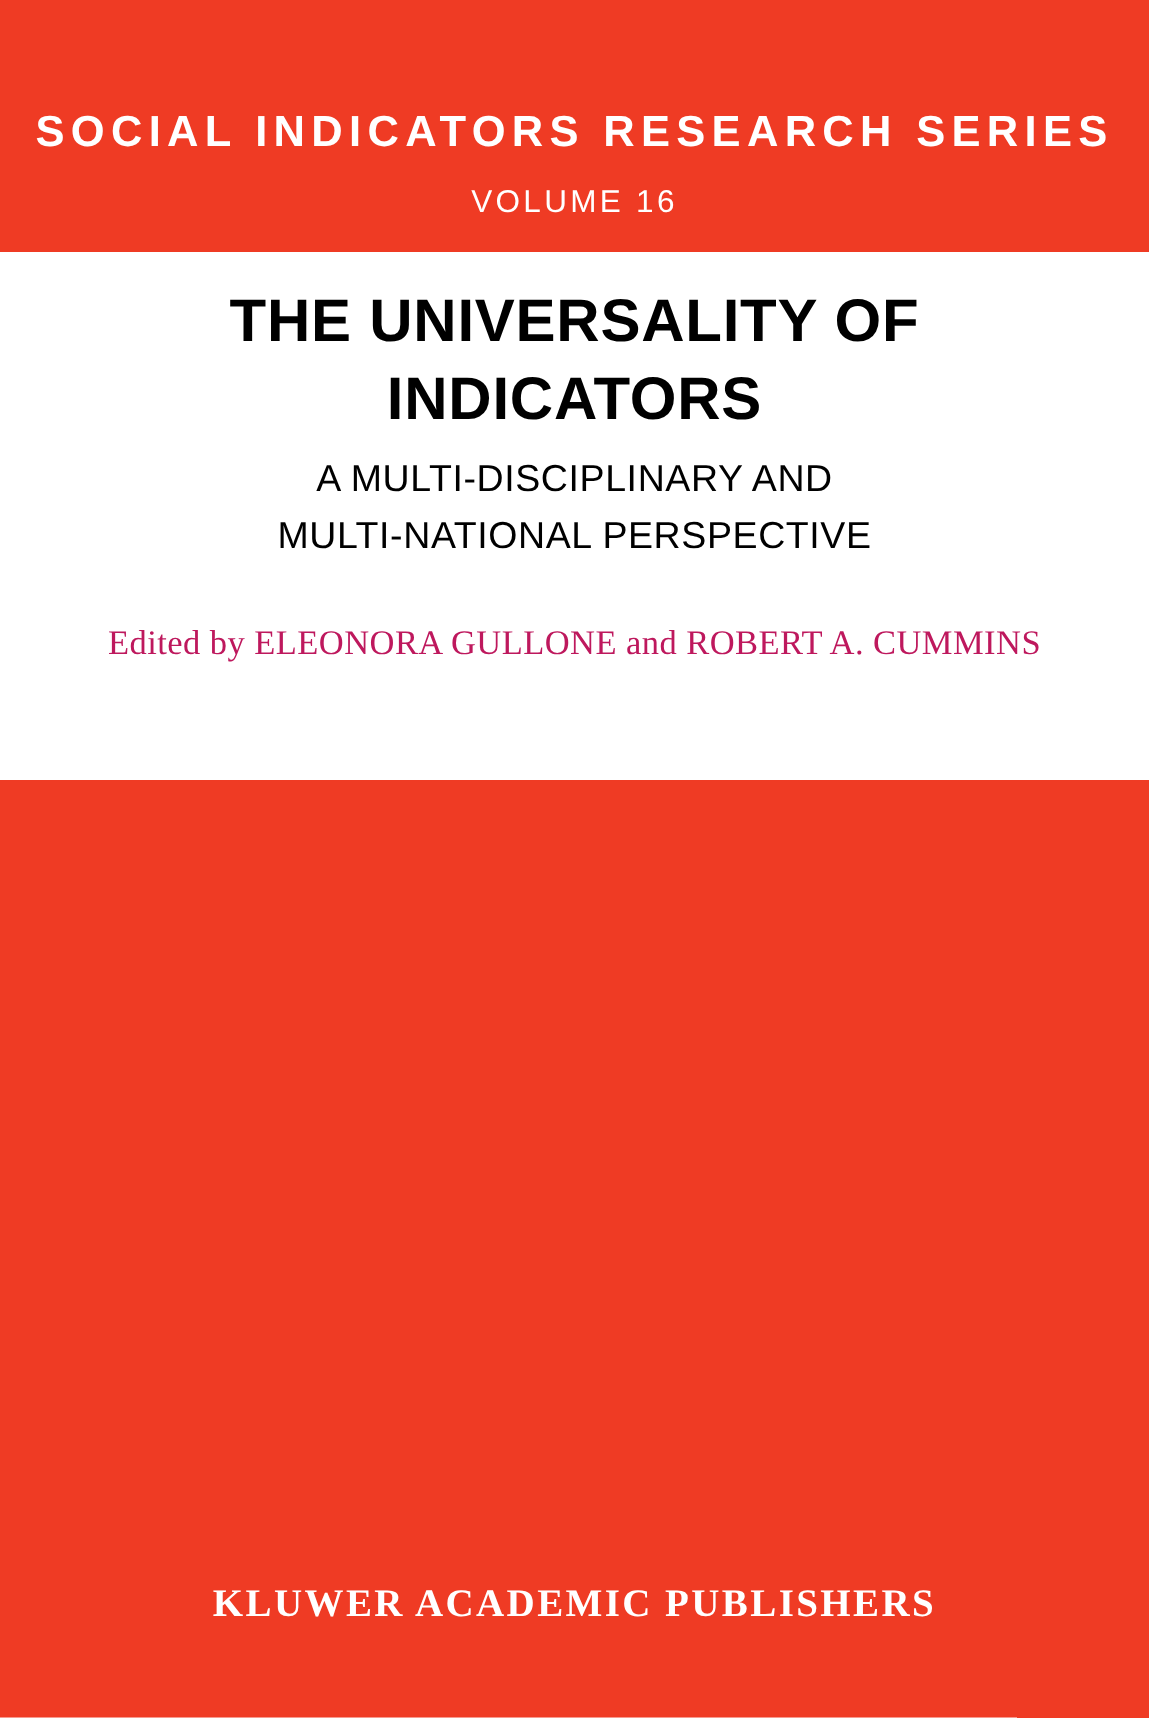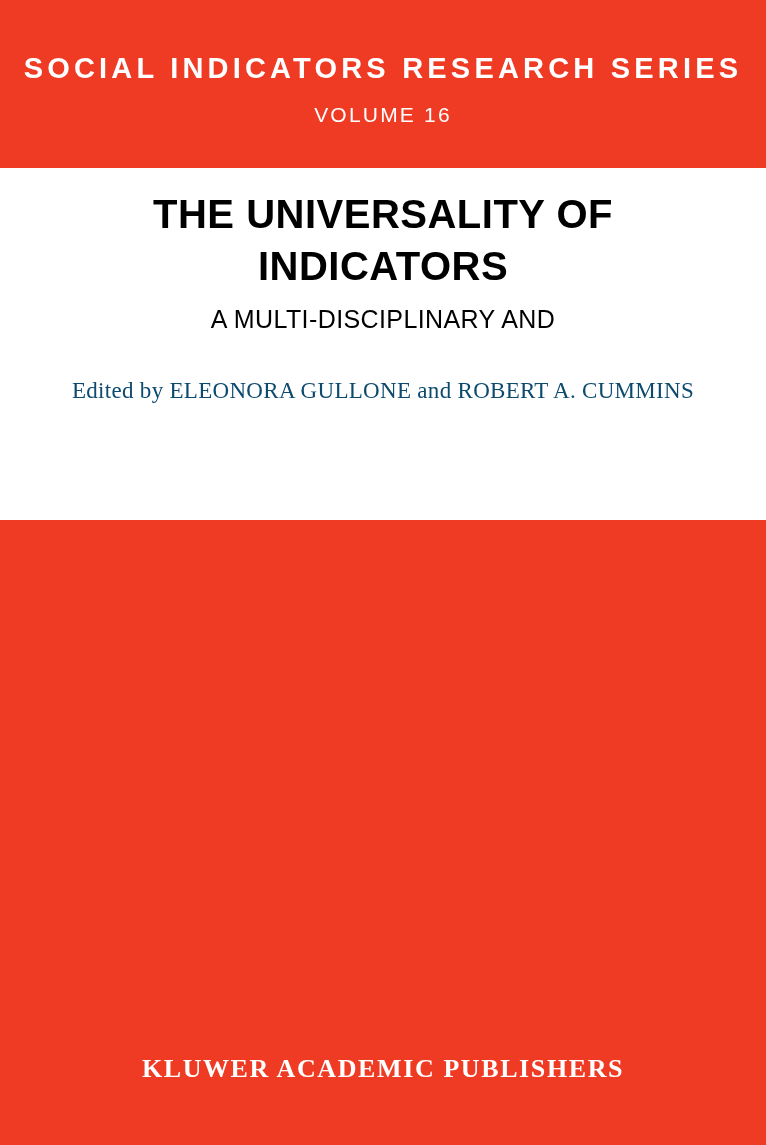--- a/index.html
+++ b/index.html
@@ -26,21 +26,21 @@
     left: 0;
     width: 766px;
     height: 168px;
     background: #ef3b24;
     display: flex;
     flex-direction: column;
     align-items: center;
     justify-content: flex-start;
   }
   .series-title {
-    margin-top: 52px;
+    margin-top: 72px;
     color: #ffffff;
     font-family: "Liberation Sans", sans-serif;
     font-weight: bold;
     font-size: 29px;
     letter-spacing: 4.2px;
     white-space: nowrap;
   }
   .series-volume {
     margin-top: 18px;
     color: #ffffff;
@@ -89,21 +89,21 @@
     letter-spacing: 0.4px;
   }
   .subtitle .line {
     display: block;
     white-space: nowrap;
   }
   .editors {
     margin-top: 40px;
     width: 700px;
     text-align: center;
-    color: #0c4a6e;
+    color: #be185d;
     font-family: "Liberation Serif", serif;
     font-size: 23px;
     letter-spacing: 0.3px;
     white-space: nowrap;
   }
   
   .lower-band {
     position: absolute;
     top: 520px;
     left: 0;
@@ -135,20 +135,21 @@
     <div class="series-volume">VOLUME 16</div>
   </div>
 
   <div class="title-panel">
     <div class="main-title">
       <span class="line">THE UNIVERSALITY OF</span>
       <span class="line">INDICATORS</span>
     </div>
     <div class="subtitle">
       <span class="line">A MULTI-DISCIPLINARY AND</span>
+      <span class="line">MULTI-NATIONAL PERSPECTIVE</span>
     </div>
     <div class="editors">Edited by ELEONORA GULLONE and ROBERT A. CUMMINS</div>
   </div>
 
   <div class="lower-band"></div>
 
   <div class="publisher">KLUWER ACADEMIC PUBLISHERS</div>
 
 </div>
 

